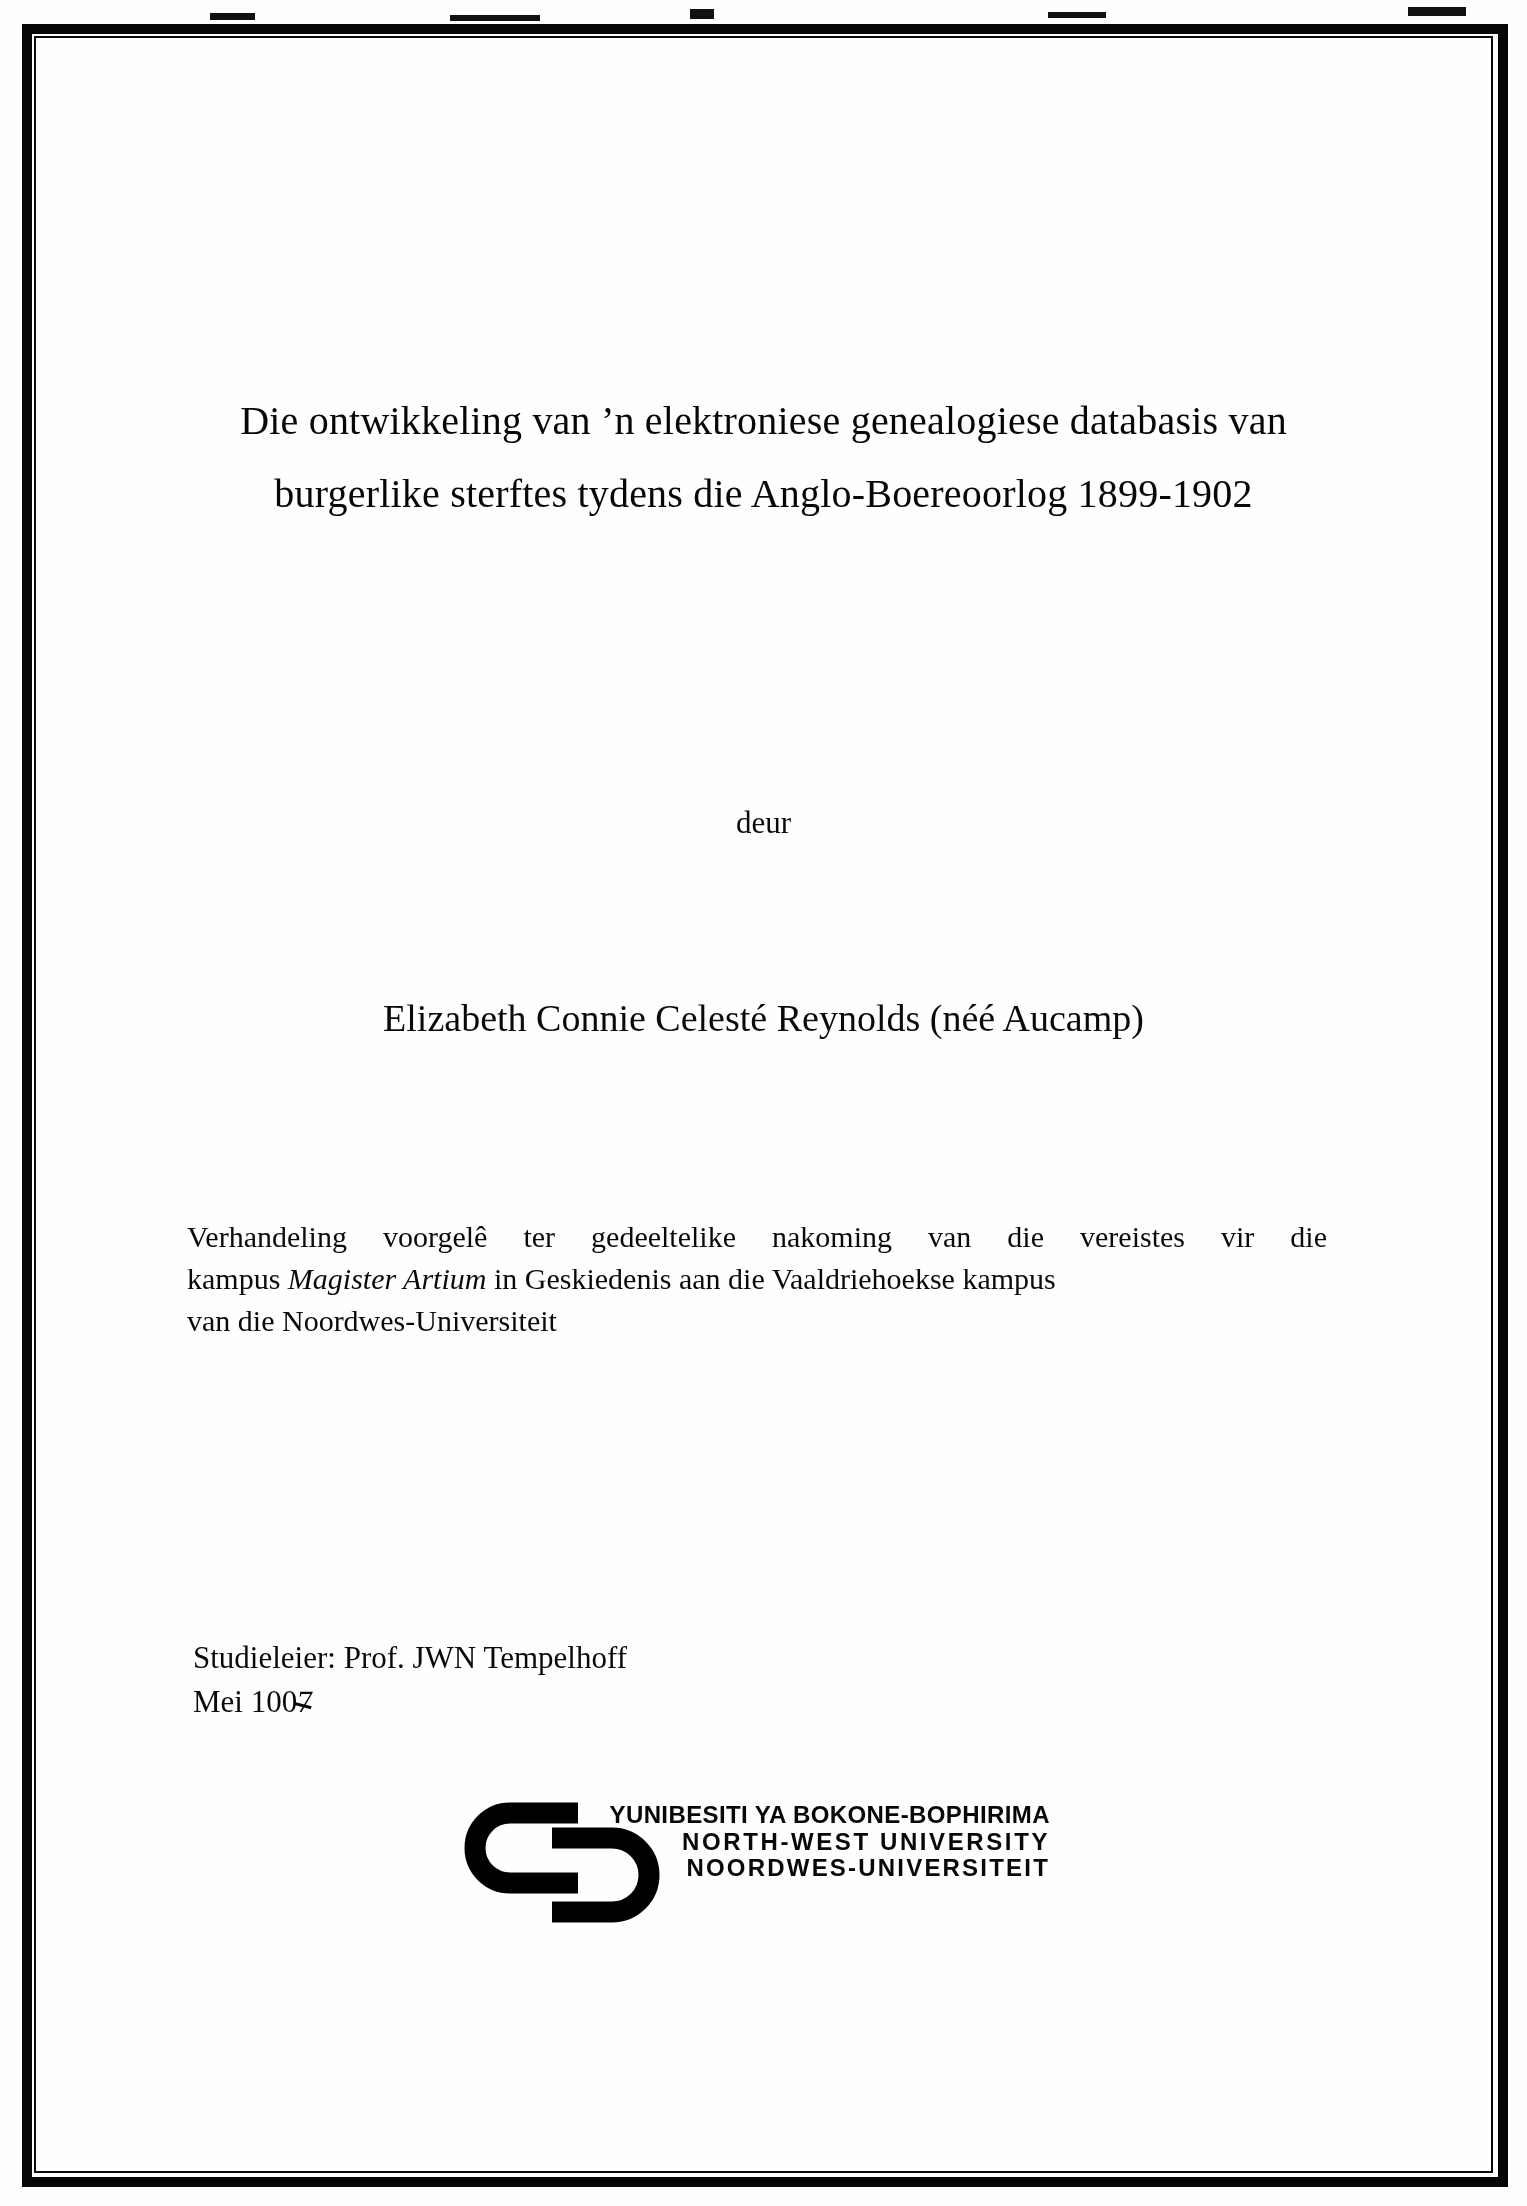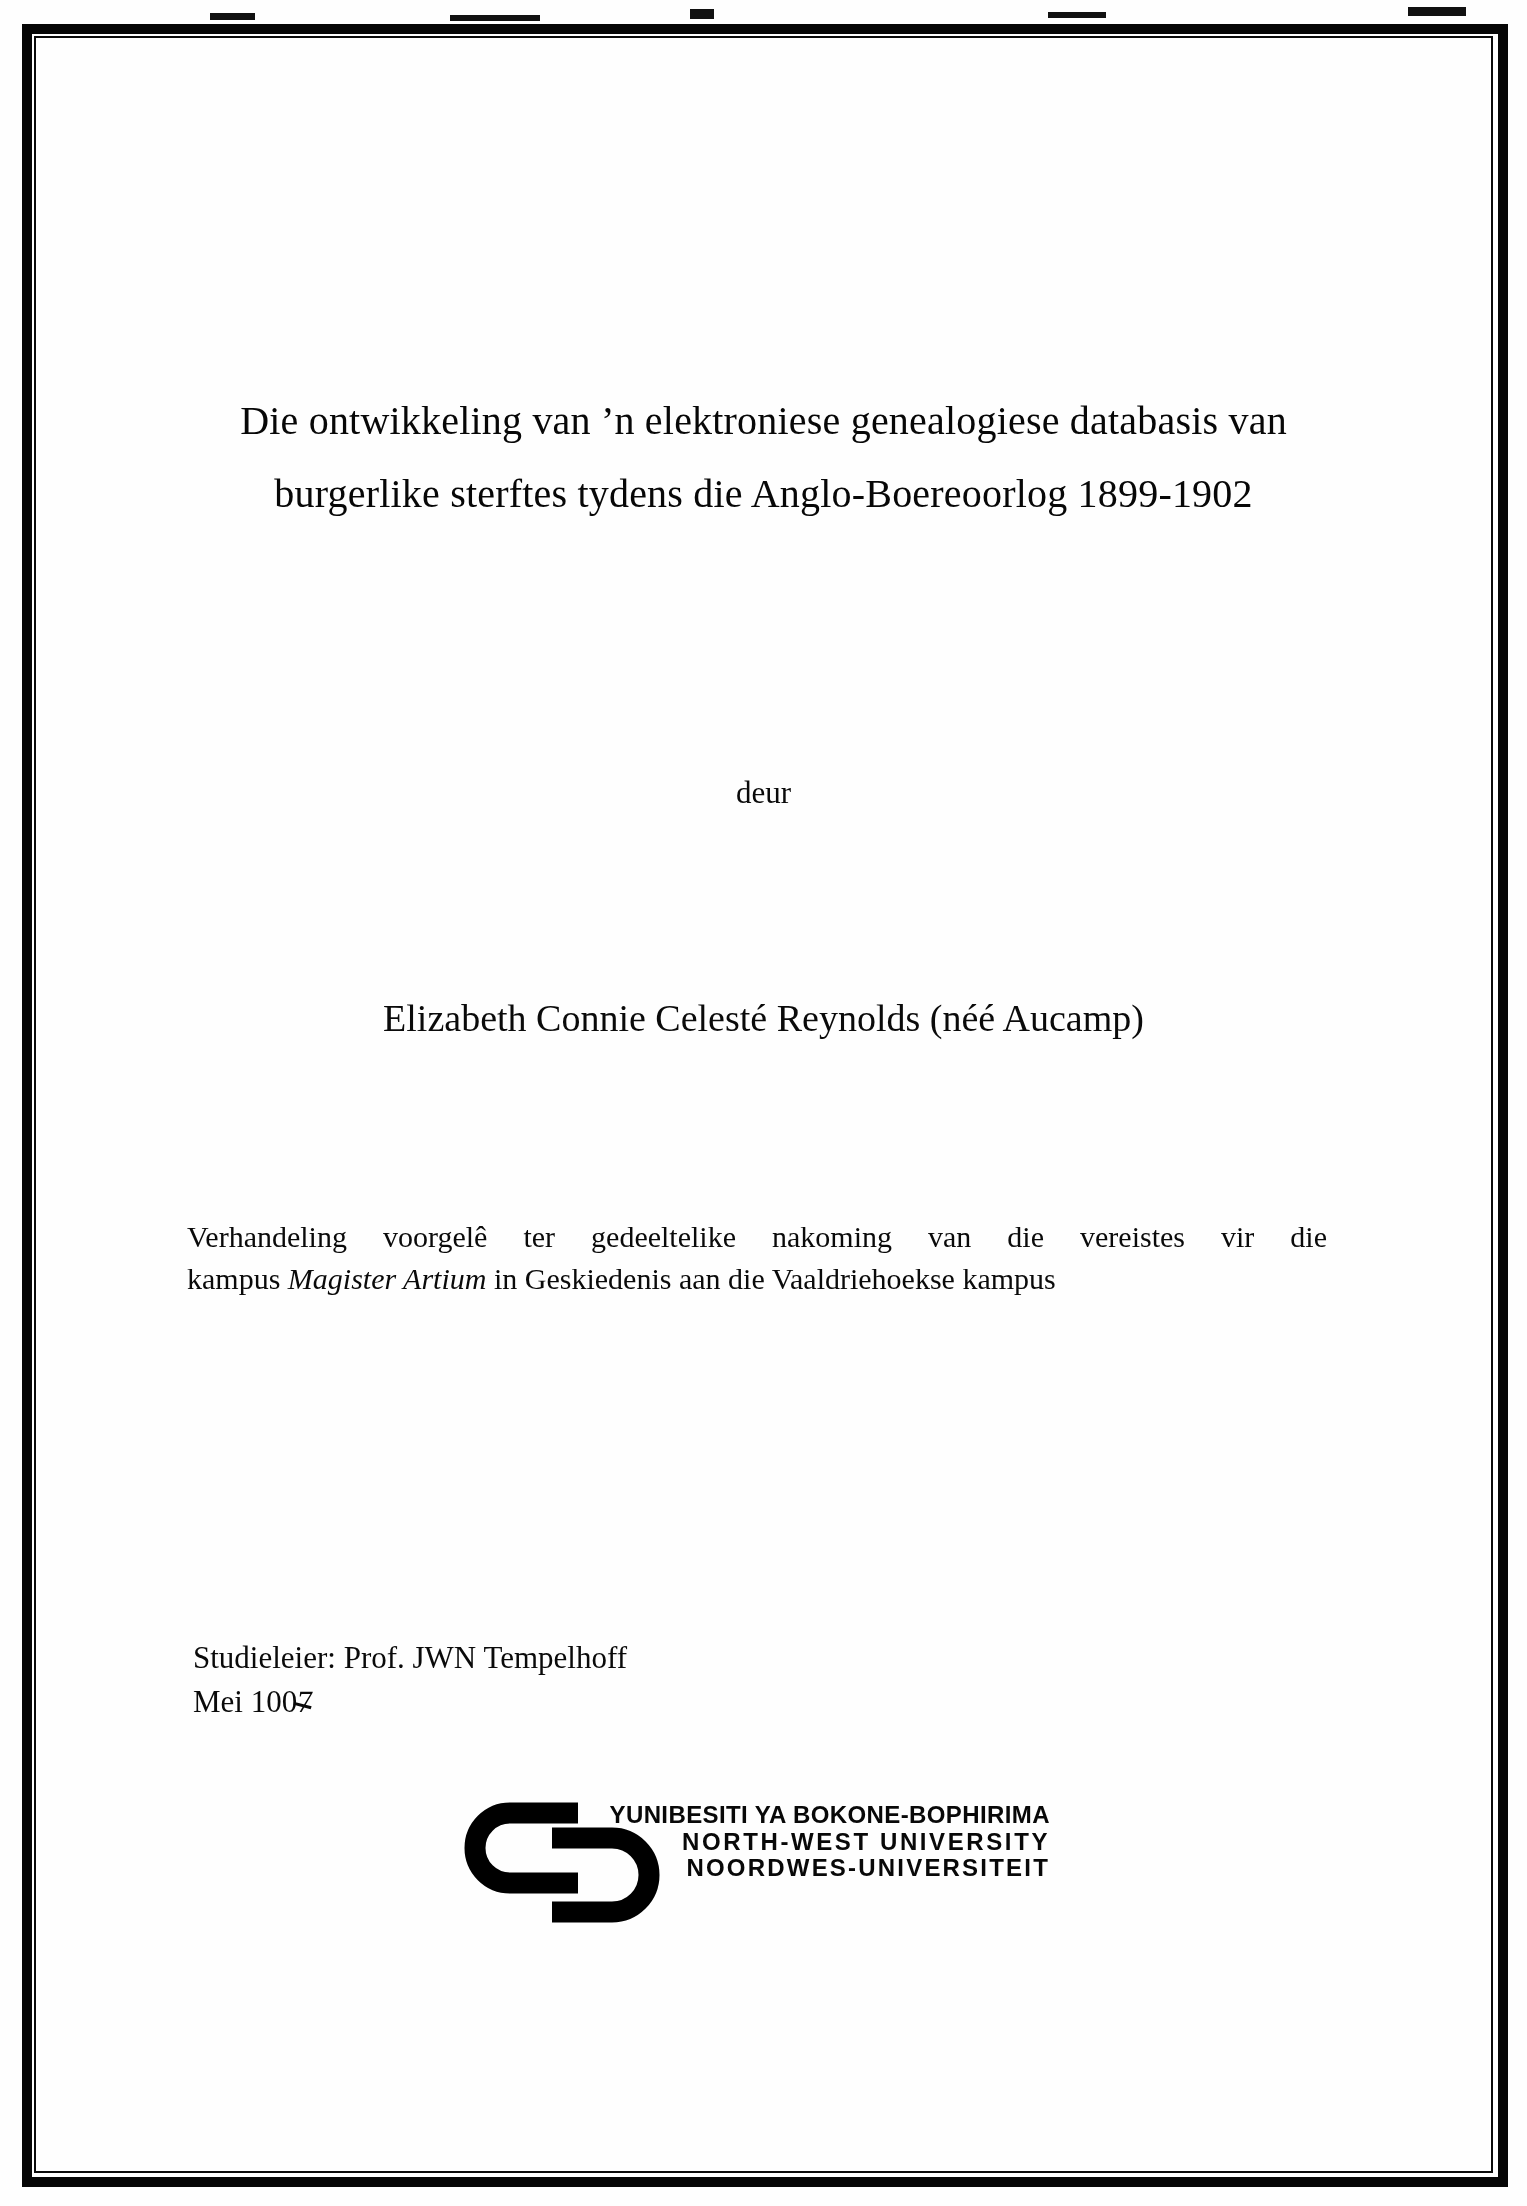--- a/index.html
+++ b/index.html
@@ -39,21 +39,21 @@
     position: absolute;
     left: 95px; right: 95px; top: 384px;
     text-align: center;
     font-size: 40px;
     line-height: 73px;
     letter-spacing: 0.2px;
     color: #070707;
   }
   .byline {
     position: absolute;
-    left: 0; right: 0; top: 775px;
+    left: 0; right: 0; top: 805px;
     text-align: center;
     font-size: 31px;
     line-height: 36px;
   }
   .author {
     position: absolute;
     left: 0; right: 0; top: 952px;
     text-align: center;
     font-size: 38px;
     line-height: 44px;
@@ -130,20 +130,21 @@
     <div>burgerlike sterftes tydens die Anglo-Boereoorlog 1899-1902</div>
   </div>
 
   <div class="byline">deur</div>
 
   <div class="author">Elizabeth Connie Celesté Reynolds (néé Aucamp)</div>
 
   <div class="statement">
     <div class="justified">Verhandeling voorgelê ter gedeeltelike nakoming van die vereistes vir die</div>
     <div><span>kampus </span><span class="italic">Magister Artium</span><span> in Geskiedenis aan die Vaaldriehoekse kampus</span></div>
+    <div>van die Noordwes-Universiteit</div>
   </div>
 
   <div class="supervisor-block">
     <div>Studieleier: Prof. JWN Tempelhoff</div>
     <div><span>Mei 100</span><span class="seven">7</span></div>
   </div>
 
   <div class="logo">
     <svg class="logo-mark" width="200" height="135" viewBox="0 0 200 135" aria-hidden="true">
       <path d="M 116 15 H 48 A 35 35 0 0 0 48 85 H 116" fill="none" stroke="#000000" stroke-width="21" stroke-linecap="butt"></path>

